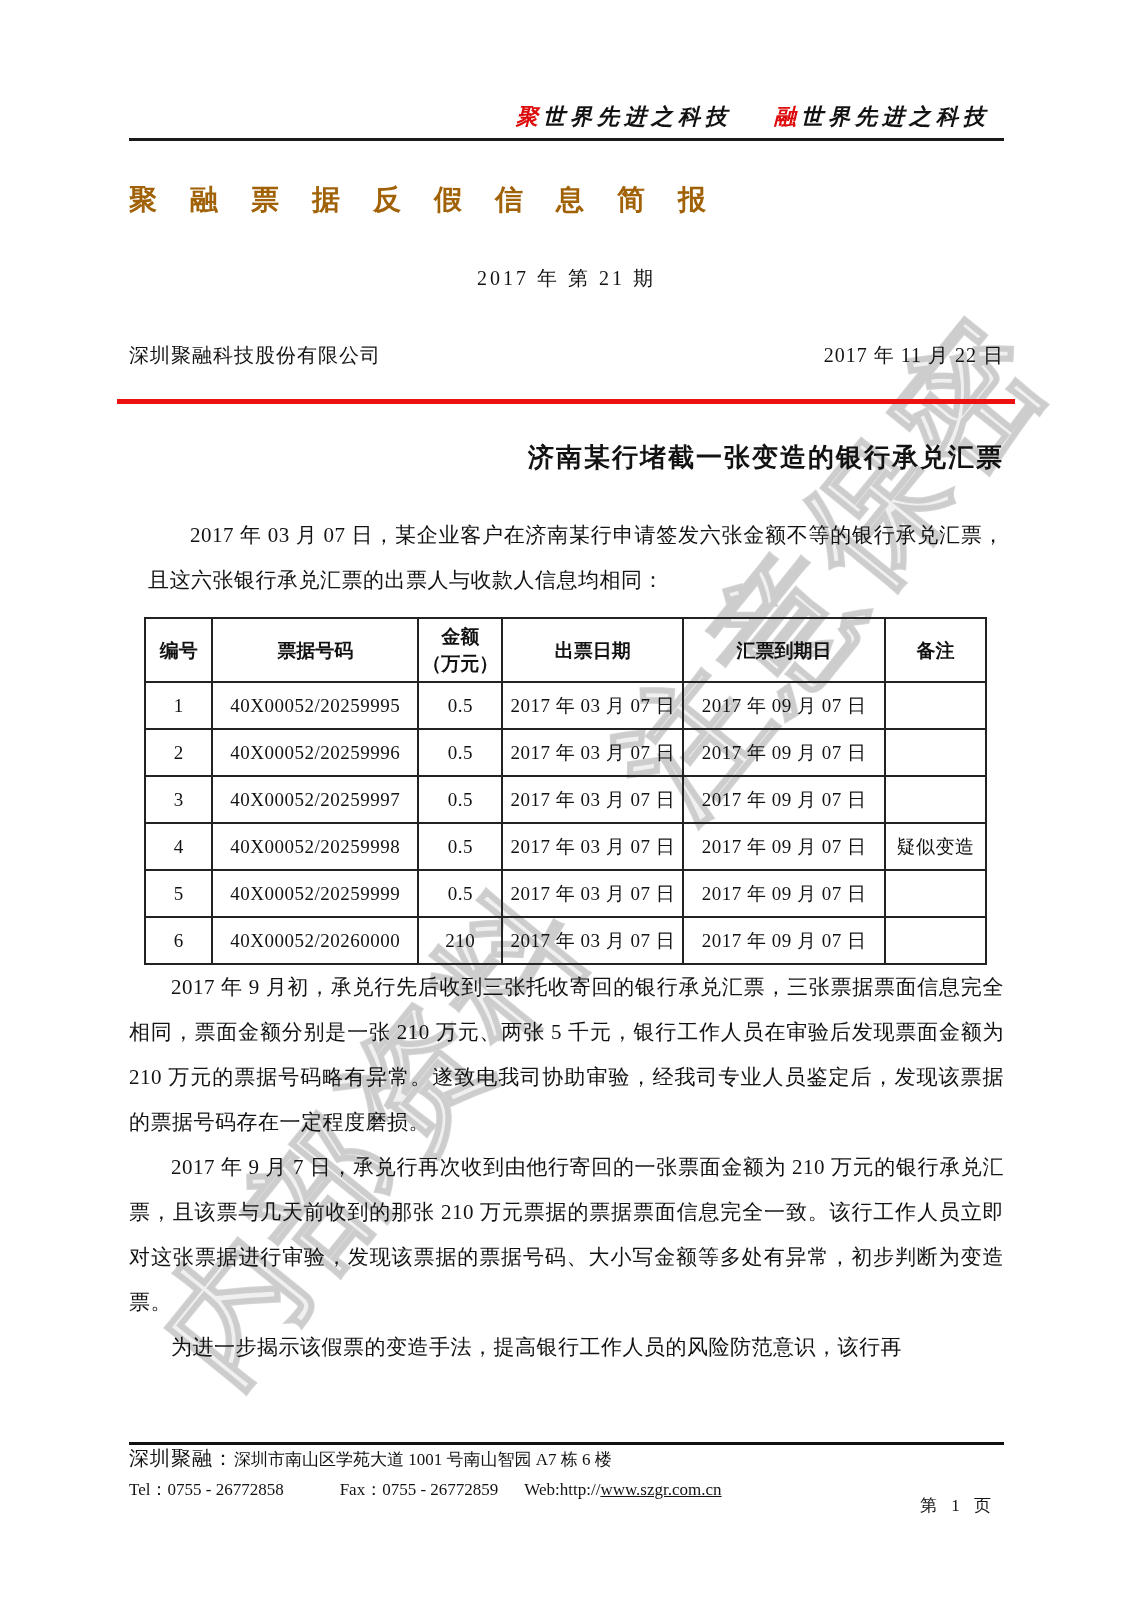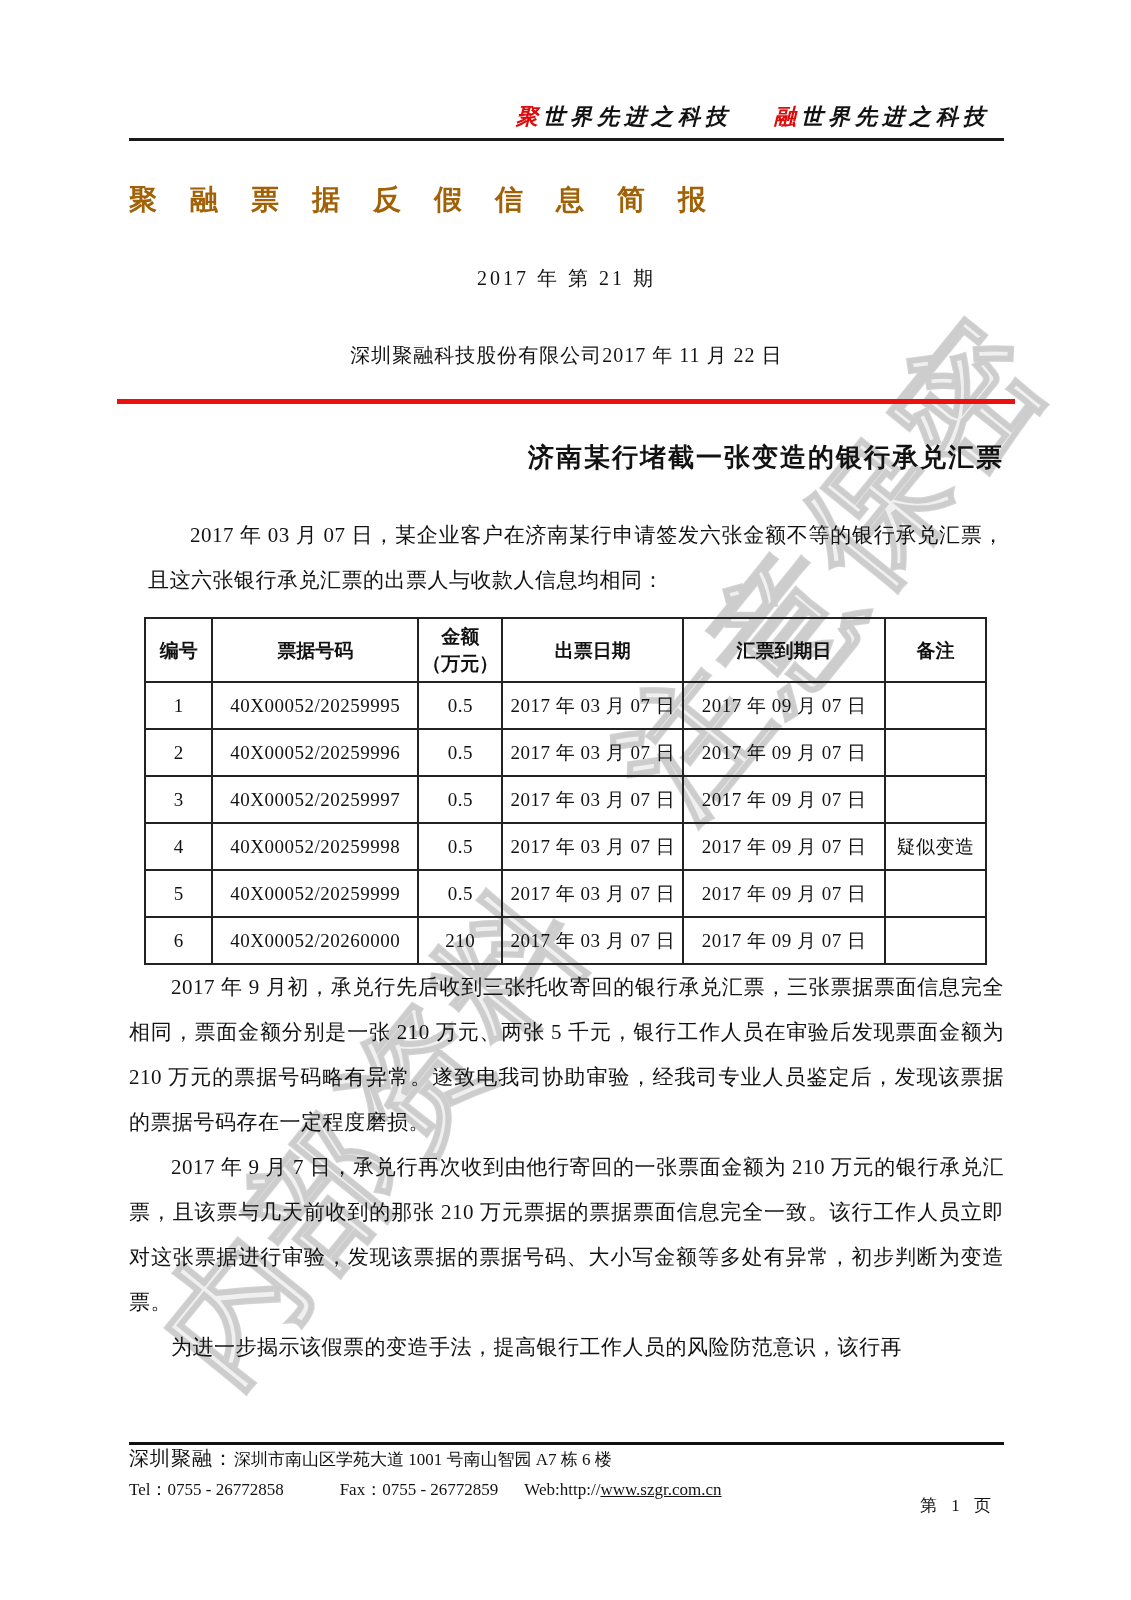--- a/index.html
+++ b/index.html
@@ -43,21 +43,21 @@
   .tagline .gap { display:inline-block; width:42px; }
 
   .rule-black { border-bottom:3px solid #1a1a1a; }
 
   .doc-title {
     margin:40px 0 0; text-align:left;
     color:#a16207; font-size:28px; font-weight:bold; letter-spacing:13px;
   }
   .issue { margin-top:46px; text-align:center; font-size:20px; letter-spacing:3px; }
 
-  .byline { margin-top:50px; display:flex; justify-content:center; font-size:20px; letter-spacing:1px; }
+  .byline { margin-top:50px; display:flex; justify-content:space-between; font-size:20px; letter-spacing:1px; }
 
   .rule-red { margin:30px -11px 0 -12px; height:5px; background:#ec1010; }
 
   .article-heading { margin:36px 0 0; text-align:right; font-size:26px; font-weight:bold; letter-spacing:2px; }
 
   .para { margin:0; font-size:21px; line-height:45px; text-align:justify; text-indent:2em; letter-spacing:0.5px; }
   .para.first { margin-top:38px;margin-left:19px; }
 
   table.bill { width:calc(100% - 32px); margin:14px 17px 0 15px; border-collapse:collapse; }
   table.bill th, table.bill td {

